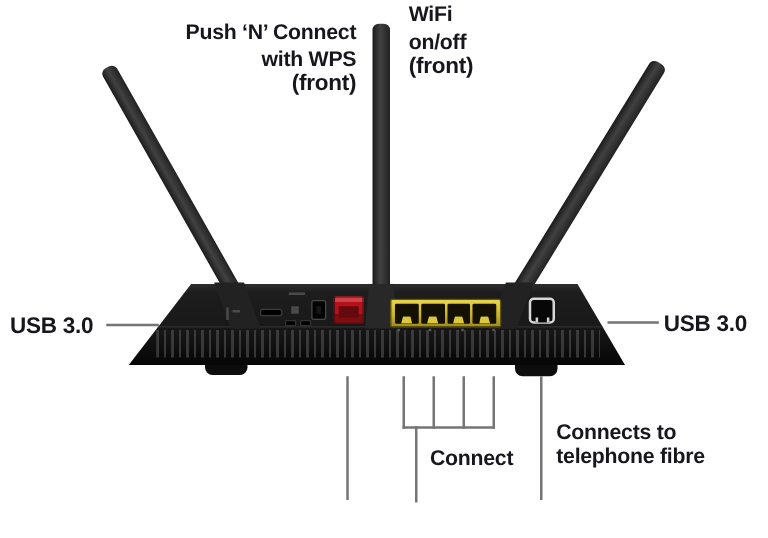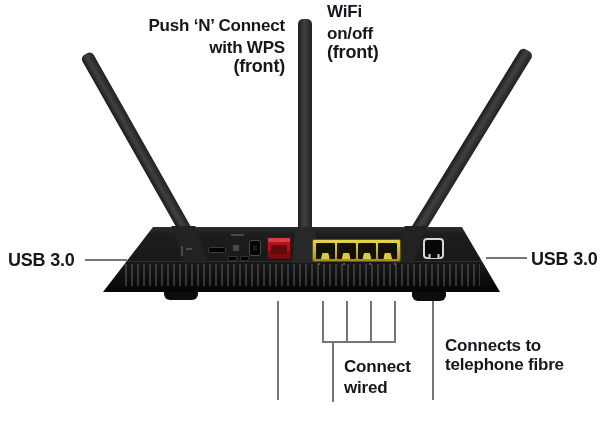--- a/index.html
+++ b/index.html
@@ -173,21 +173,20 @@
     <div>on/off</div>
     <div class="note">(front)</div>
   </div>
 
   <div class="lbl lbl-usb-left">USB 3.0</div>
   <div class="lbl lbl-usb-right">USB 3.0</div>
 
 
   <div class="lbl lbl-wired">
     <div>Connect</div>
-    <div>wired</div>
   </div>
 
   <div class="lbl lbl-phone">
     <div>Connects to</div>
     <div>telephone fibre</div>
   </div>
 
 </div>
 
 </body></html>

